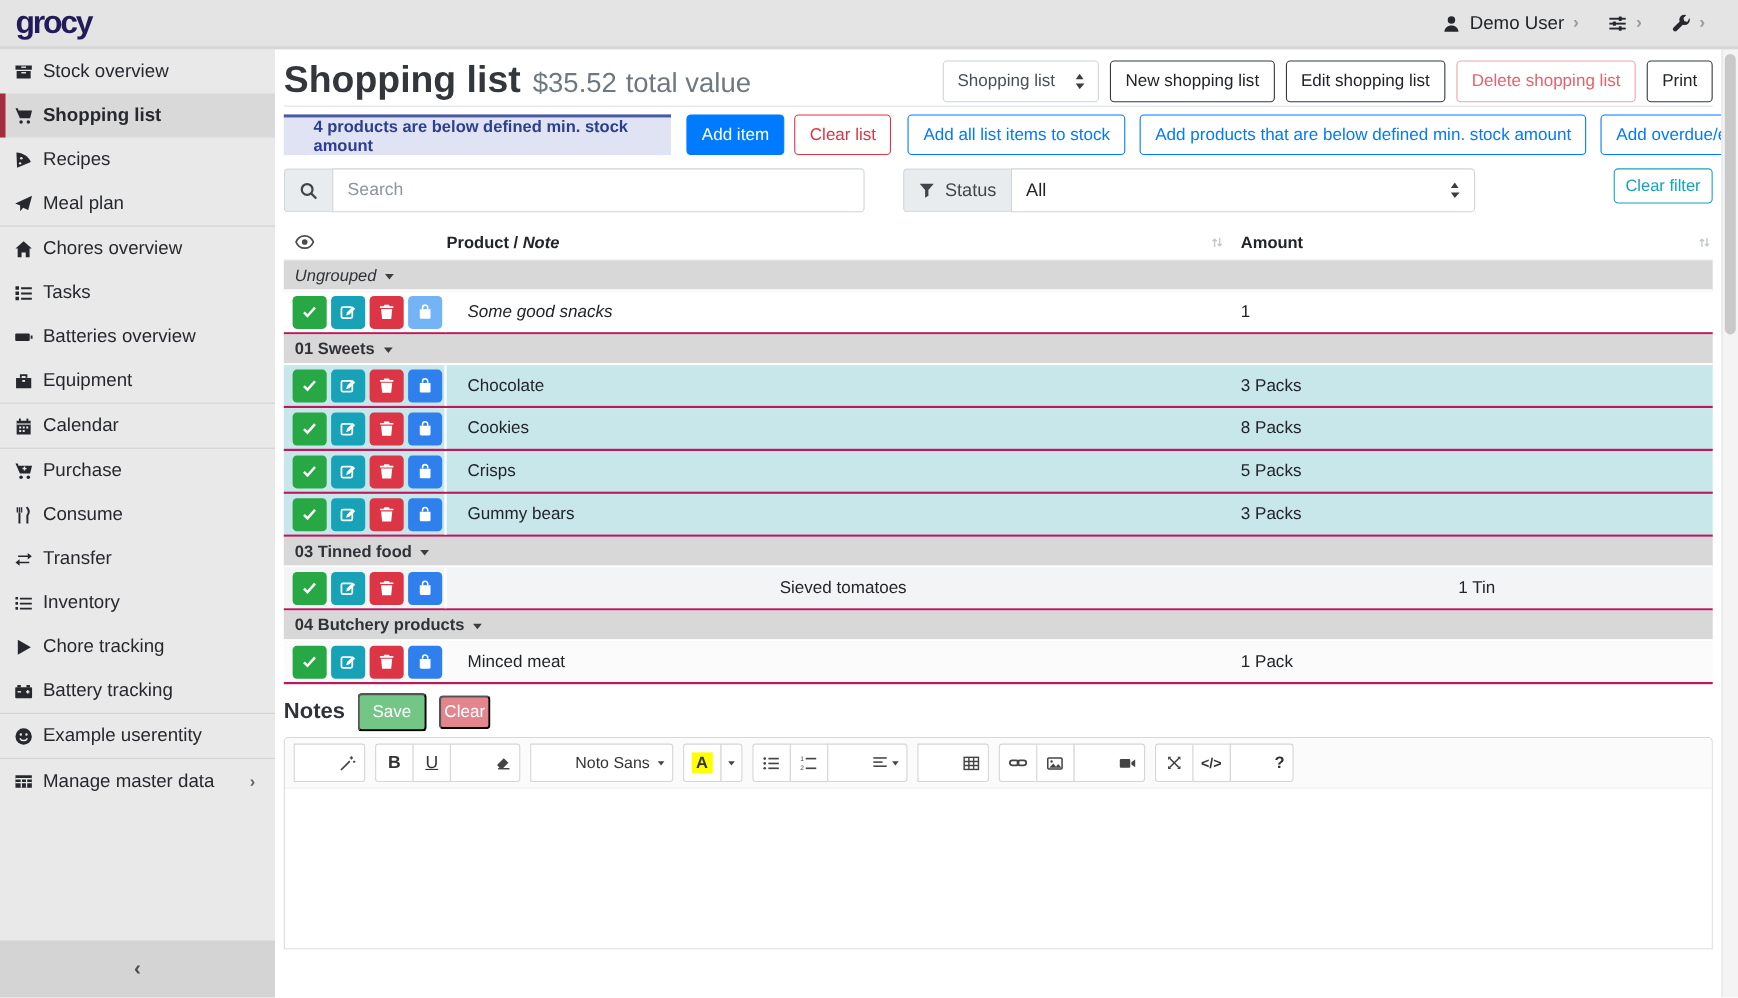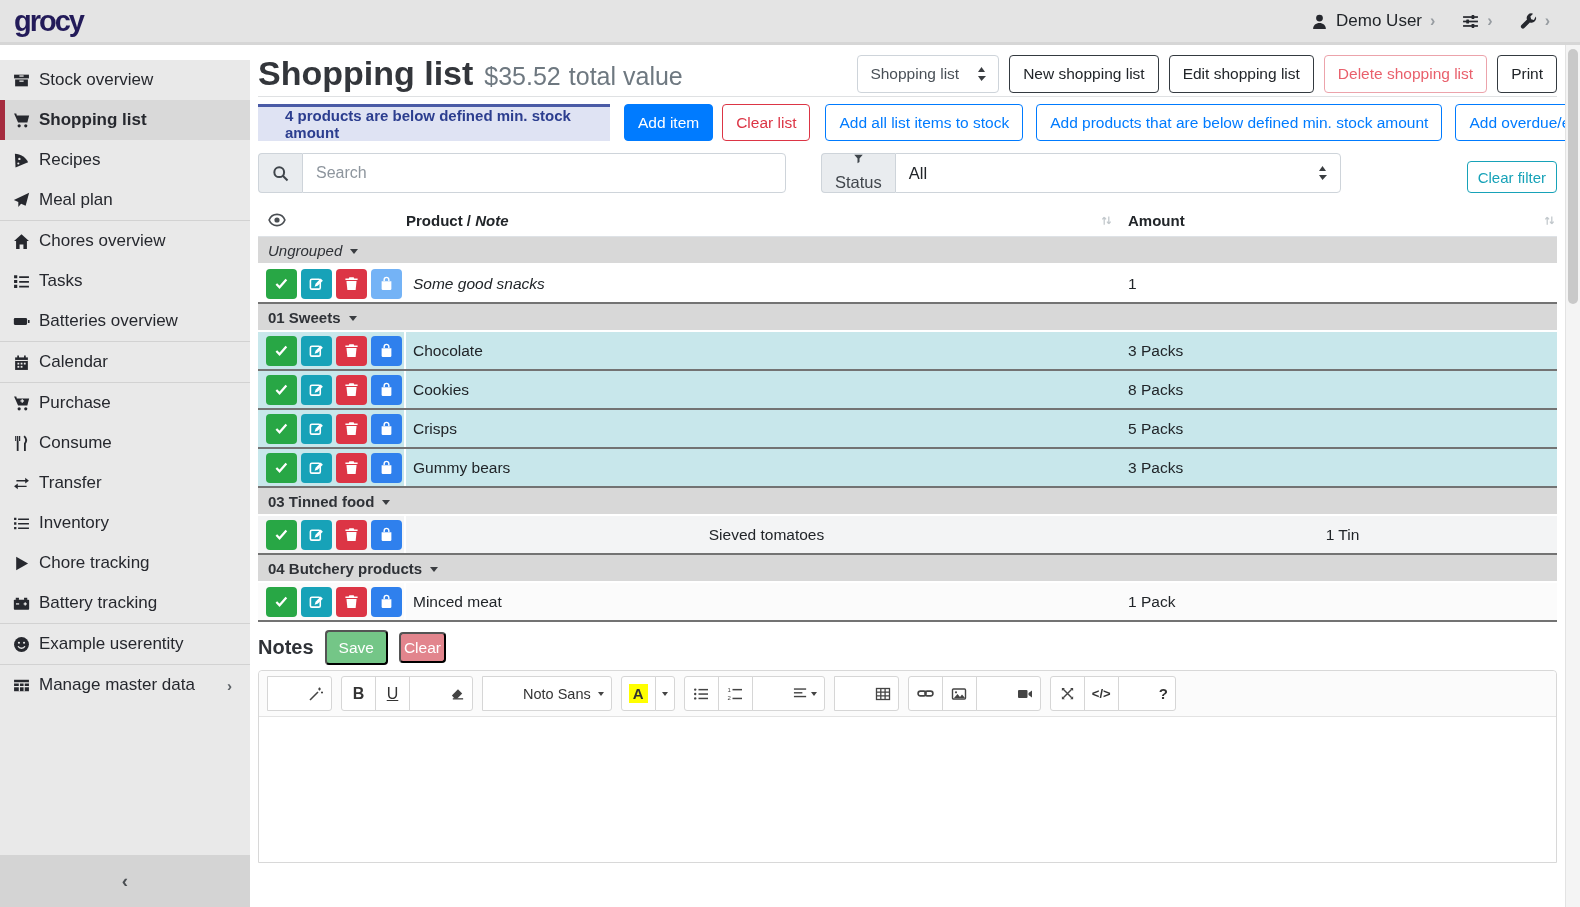--- a/index.html
+++ b/index.html
@@ -9,21 +9,21 @@
 
   
   .topbar { position:absolute; top:0; left:0; right:0; height:45px; background:#e4e4e4; border-bottom:3px solid #d6d6d6; display:flex; align-items:center; justify-content:space-between; }
   .logo { margin-left:14px; font-size:29px; font-weight:bold; letter-spacing:-2px; color:var(--logo_navy,#231b59); cursor:pointer; }
   .topbar-right { display:flex; align-items:center; gap:27px; margin-right:30px; font-size:17px; color:#212529; }
   .menu-chunk { display:flex; align-items:center; gap:8px; cursor:pointer; }
   .chev { color:#979ca1; font-size:16px; font-weight:bold; }
   svg.tbi { width:17px; height:17px; fill:#26282e; }
 
   
-  .sidebar { position:absolute; top:60px; left:0; width:250px; bottom:0; background:#e9e9e9; }
+  .sidebar { position:absolute; top:45px; left:0; width:250px; bottom:0; background:#e9e9e9; }
   .nav-item { height:40px; display:flex; align-items:center; gap:9px; padding-left:13px; font-size:17px; color:#26282e; cursor:pointer; }
   .nav-item.active { background:#d9d9d9; border-left:5px solid var(--accent_red,#a52c3f); padding-left:8px; font-weight:bold; }
   .nav-divider { height:1px; background:#d2d2d2; }
   .nav-chev-right { margin-left:auto; margin-right:18px; color:#5c6166; font-size:15px; font-weight:bold; }
   .sidebar-footer { position:absolute; left:0; right:0; bottom:0; height:52px; background:#d4d4d4; display:flex; align-items:center; justify-content:center; font-size:19px; font-weight:bold; color:#4b4f53; cursor:pointer; }
   svg.ni { width:17px; height:17px; flex:none; fill:#26282e; }
 
   
   .scrollbar { position:absolute; top:45px; right:0; width:15px; bottom:0; background:#f4f4f4; border-left:1px solid #e3e3e3; }
   .scroll-thumb { position:absolute; top:4px; left:2px; right:2px; height:255px; background:#c9c9c9; border-radius:6px; }
@@ -47,41 +47,41 @@
 
   .action-row { display:flex; align-items:stretch; gap:9px; margin-top:7px; height:37px; }
   .alert-min-stock { width:352px; margin-right:5px; display:flex; flex-direction:column; flex:none; }
   .alert-bar { height:7px; background:var(--alert_bar,#4a5ba6); }
   .alert-body { flex:1; background:var(--alert_bg,#dfe3f3); color:var(--alert_text,#2c3e8f); font-size:15px; font-weight:bold; display:flex; align-items:center; padding-left:27px; }
   .abtn { height:37px; font-size:15.5px; }
   .btn-primary { background:var(--primary,#007bff); border:1px solid var(--primary,#007bff); color:#fff; }
   .btn-outline-red { border:1px solid var(--danger,#dc3545); color:var(--danger,#dc3545); }
   .btn-outline-blue { border:1px solid var(--primary,#007bff); color:var(--primary,#007bff); }
 
-  .filter-row { display:flex; align-items:flex-end; margin-top:12px; height:40px; }
+  .filter-row { display:flex; align-items:flex-start; margin-top:12px; height:40px; }
   .search-group { display:flex; width:528px; height:40px; }
   .input-addon { width:44px; background:#e9ecef; border:1px solid #ced4da; border-right:none; border-radius:4px 0 0 4px; display:flex; align-items:center; justify-content:center; }
   .search-input { flex:1; border:1px solid #ced4da; border-radius:0 4px 4px 0; font-size:16px; padding:0 13px; color:#495057; outline:none; font-family:inherit; }
   .search-input::placeholder { color:#8d959d; }
   .status-group { display:flex; height:40px; width:520px; margin-left:35px; }
-  .status-addon { display:flex; align-items:center; gap:9px; padding:0 13px; background:#e9ecef; border:1px solid #ced4da; border-right:none; border-radius:4px 0 0 4px; font-size:16.5px; color:#41464c;flex-direction:column; }
+  .status-addon { display:flex; align-items:center; gap:9px; padding:0 13px; background:#e9ecef; border:1px solid #ced4da; border-right:none; border-radius:4px 0 0 4px; font-size:16.5px; color:#41464c; }
   .status-select { flex:1; border:1px solid #ced4da; border-radius:0 4px 4px 0; background:#fff; display:flex; align-items:center; justify-content:space-between; padding:0 13px; font-size:16.5px; color:#212529; cursor:pointer; }
   .clear-filter { margin-left:auto; height:32px; padding:0 10px; border:1px solid var(--info,#17a2b8); color:var(--info,#17a2b8); border-radius:4px; background:#fff; font-size:15px; display:flex; align-items:center; cursor:pointer; }
 
   
   .stable { margin-top:11px; font-size:15.5px; }
   .t-header { display:grid; grid-template-columns:148px 1fr 437px; height:33px; align-items:center; border-bottom:1px solid #dee2e6; font-size:15px; font-weight:bold; color:#212529; }
   .th-buttons { padding-left:10px; display:flex; align-items:center; }
   .th-product { display:flex; align-items:center; justify-content:space-between; padding-right:8px; }
   .th-amount { display:flex; align-items:center; justify-content:space-between; padding-left:8px; padding-right:2px; }
   .group-row { height:28px; background:#d8d8d8; display:flex; align-items:center; gap:8px; padding-left:10px; font-size:15px; color:#2f3237; border-bottom:2px solid #fff; cursor:pointer; }
   .gname { font-weight:bold; }
   .group-row.italic .gname { font-weight:normal; font-style:italic; }
   .caret { width:0; height:0; border-left:4.5px solid transparent; border-right:4.5px solid transparent; border-top:5.5px solid #3a3d41; margin-top:2px; }
-  .data-row { display:grid; grid-template-columns:148px 1fr 437px; height:39px; align-items:center; border-bottom:2px solid #737373; }
+  .data-row { display:grid; grid-template-columns:148px 1fr 437px; height:39px; align-items:center; border-bottom:2px solid #be185d;gap:12px; }
   .data-row.hl { background:var(--row_highlight,#c8e7eb); }
   .data-row.shade { background:#f3f4f5;text-align:center; }
   .data-row.shade2 { background:#fbfbfb; }
   .row-btns { display:flex; gap:4px; padding-left:8px; height:100%; align-items:center; border-right:2px solid #fff; }
   .rbtn { width:31px; height:30px; border-radius:4px; display:flex; align-items:center; justify-content:center; cursor:pointer; flex:none; }
   .rbtn.done { background:var(--success,#28a745); }
   .rbtn.edit { background:var(--info,#17a2b8); }
   .rbtn.del  { background:var(--danger,#dc3545); }
   .rbtn.bag  { background:#2f80ed; }
   .rbtn.bag.muted { background:var(--primary_muted,#74b3f6); }
@@ -189,20 +189,28 @@
         </svg>
       <span>Tasks</span>
     </div>
     <div class="nav-item">
       <svg class="ni" viewBox="0 0 16 16">
           <rect x="0.8" y="4.8" width="12.4" height="6.4" rx="1"></rect>
           <rect x="14" y="6.6" width="1.6" height="2.8"></rect>
         </svg>
       <span>Batteries overview</span>
     </div>
+    <div class="nav-item">
+      <svg class="ni" viewBox="0 0 16 16">
+          <path d="M1.5 5.2h13V14h-13z"></path>
+          <path d="M5.6 5V2.8h4.8V5" fill="none" stroke="#26282e" stroke-width="1.6"></path>
+          <rect x="6.8" y="7" width="2.4" height="1.6" fill="#e9e9e9"></rect>
+        </svg>
+      <span>Equipment</span>
+    </div>
     <div class="nav-divider"></div>
     <div class="nav-item">
       <svg class="ni" viewBox="0 0 16 16">
           <path d="M2 3.2h12V15H2z"></path>
           <rect x="4" y="1.4" width="1.6" height="3"></rect>
           <rect x="10.4" y="1.4" width="1.6" height="3"></rect>
           <rect x="2" y="5.6" width="12" height="1" fill="#e9e9e9"></rect>
           <rect x="4.2" y="8.2" width="1.7" height="1.7" fill="#e9e9e9"></rect>
           <rect x="7.2" y="8.2" width="1.7" height="1.7" fill="#e9e9e9"></rect>
           <rect x="10.2" y="8.2" width="1.7" height="1.7" fill="#e9e9e9"></rect>

